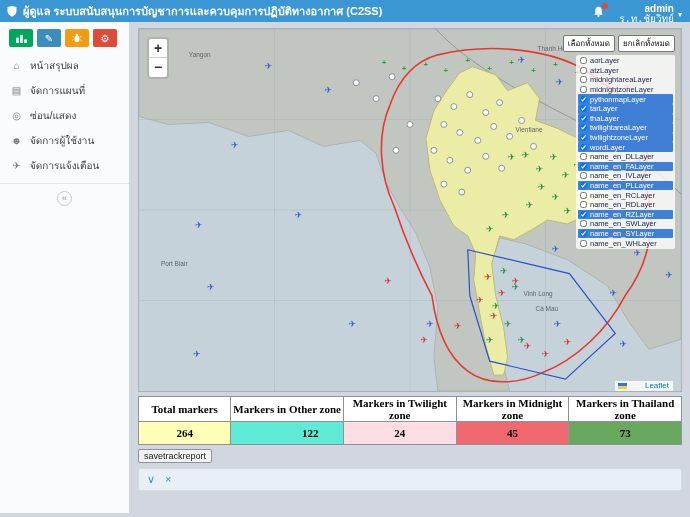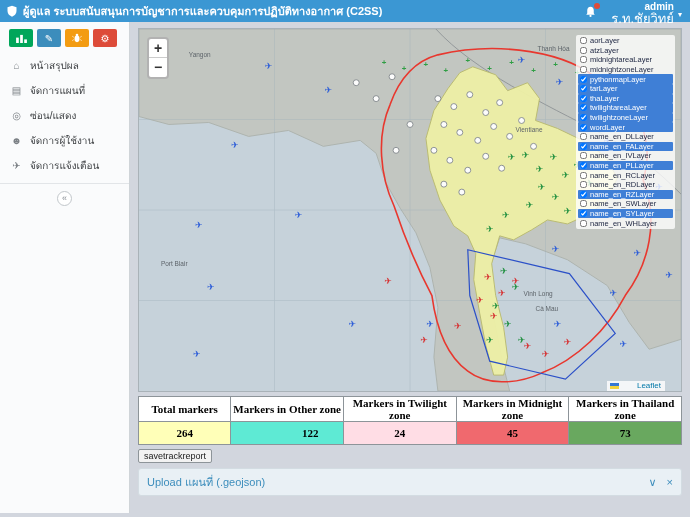--- a/index.html
+++ b/index.html
@@ -8,21 +8,21 @@
 
   
   .header { height:22px; background:#3b97d3; display:flex; align-items:center; justify-content:space-between; padding:0 8px 0 6px; }
   .brand { display:flex; align-items:center; gap:5px; color:#fff; font-size:11px; font-weight:bold; white-space:nowrap; }
   .header-right { display:flex; align-items:center; gap:14px; }
   .bell-wrap { position:relative; cursor:pointer; display:flex; }
   .badge { position:absolute; top:-2px; right:-3px; width:6px; height:6px; background:#dd4b39; border-radius:50%; }
   .user-menu { display:flex; align-items:center; gap:4px; color:#fff; cursor:pointer;margin-top:6px; }
   .user-text { text-align:right; line-height:1.1; }
   .user-name { font-size:10px; font-weight:bold; }
-  .user-rank { font-size:13px; }
+  .user-rank { font-size:10px;font-family:Liberation Mono, monospace; }
   .caret { font-size:8px; }
 
   
   .layout { display:flex; height:491px; }
   .sidebar { width:130px; background:#fafbfc; border-right:1px solid #cfd4d8; }
   .qbtns { display:flex; gap:4px; padding:7px 9px 6px; }
   .qbtn { width:24px; height:18px; border:none; border-radius:2px; color:#fff; display:flex; align-items:center; justify-content:center; font-size:10px; cursor:pointer; }
   .nav-item { display:flex; align-items:center; gap:7px; height:25px; padding:0 10px; font-size:10px; color:#3c3f42; cursor:pointer; }
   .nav-icon { width:13px; text-align:center; color:#7c8186; font-size:10px; }
   .sidebar-divider { border-top:1px solid #e2e5e8; margin:5px 0 7px; }
@@ -36,21 +36,21 @@
   .zoom-ctl { position:absolute; top:8px; left:8px; width:22px; background:#fff; border:2px solid rgba(0,0,0,.3); border-radius:4px; z-index:5; }
   .zoom-btn { height:19px; text-align:center; font-weight:bold; font-size:14px; line-height:19px; color:#333; cursor:pointer; }
   .zoom-btn:first-child { border-bottom:1px solid #ccc; }
   .map-tr { position:absolute; top:6px; right:6px; z-index:5; display:flex; flex-direction:column; align-items:flex-end; gap:3px; }
   .sel-btns { display:flex; gap:3px; }
   .sel-btn { font-size:8px; padding:1px 4px; background:#fff; border:1px solid #777; border-radius:2px; cursor:pointer; font-family:inherit; }
   .layer-list { background:rgba(255,255,255,.78); border-radius:2px; padding:1px 2px; width:99px; }
   .layer-row { display:flex; align-items:center; height:9.6px; font-size:7.5px; color:#1c2440; cursor:pointer; padding:0 2px; overflow:hidden; white-space:nowrap; }
   .layer-row.selected { background:#3f7fd6; color:#fff; border-radius:1px; }
   .layer-row input { width:7px; height:7px; margin:0 3px 0 0; flex:none; }
-  .leaflet-attr { position:absolute; bottom:0; right:16px; z-index:5; background:rgba(255,255,255,.8); font-size:8px; color:#0078a8; padding:0 4px 1px 3px; display:flex; align-items:center; gap:18px; }
+  .leaflet-attr { position:absolute; bottom:0; right:8px; z-index:5; background:rgba(255,255,255,.8); font-size:8px; color:#0078a8; padding:0 4px 1px 3px; display:flex; align-items:center; gap:18px; }
 
   
   .stats-table { width:100%; border-collapse:collapse; margin-top:4px; background:#fff; font-family:"Liberation Serif",serif; table-layout:fixed; }
   .stats-table th,.stats-table td { border:1px solid #8d9499; text-align:center; }
   .stats-table th { font-size:11px; padding:0 2px; }
   .stats-table td { font-size:11px; font-weight:bold; padding:5px 2px; }
   .stats-table th:first-child,.stats-table td:first-child { width:17%; }
 
   .save-btn { margin-top:3px; font-size:9px; padding:1px 5px; background:#f2f2f2; border:1px solid #8d9499; border-radius:2px; cursor:pointer; font-family:inherit; color:#222; }
 
@@ -267,20 +267,24 @@
               <text x="490" y="62" text-anchor="middle" fill="#d63031" font-size="9">✈</text>
             </g>
         </svg>
 
         <div class="zoom-ctl">
           <div class="zoom-btn">+</div>
           <div class="zoom-btn">−</div>
         </div>
 
         <div class="map-tr">
+          <div class="sel-btns">
+            <button class="sel-btn">เลือกทั้งหมด</button>
+            <button class="sel-btn">ยกเลิกทั้งหมด</button>
+          </div>
           <div class="layer-list">
               <label class="layer-row">
                 <input type="checkbox" style="">
                 <span>aorLayer</span>
               </label>
               <label class="layer-row">
                 <input type="checkbox" style="">
                 <span>atzLayer</span>
               </label>
               <label class="layer-row">
@@ -388,21 +392,20 @@
             <td style="background: rgb(240, 105, 110); margin-top: 41px;">45</td>
             <td style="background: rgb(105, 168, 95);">73</td>
           </tr>
         </tbody>
       </table>
 
       <button class="save-btn">savetrackreport</button>
 
       
       <div class="upload-panel">
-        <span>Upload แผนที่ (.geojson)</span>
         <span class="upload-icons">
           <span>∨</span>
           <span>×</span>
         </span>
       </div>
 
     </main>
   </div>
 </div>
 

